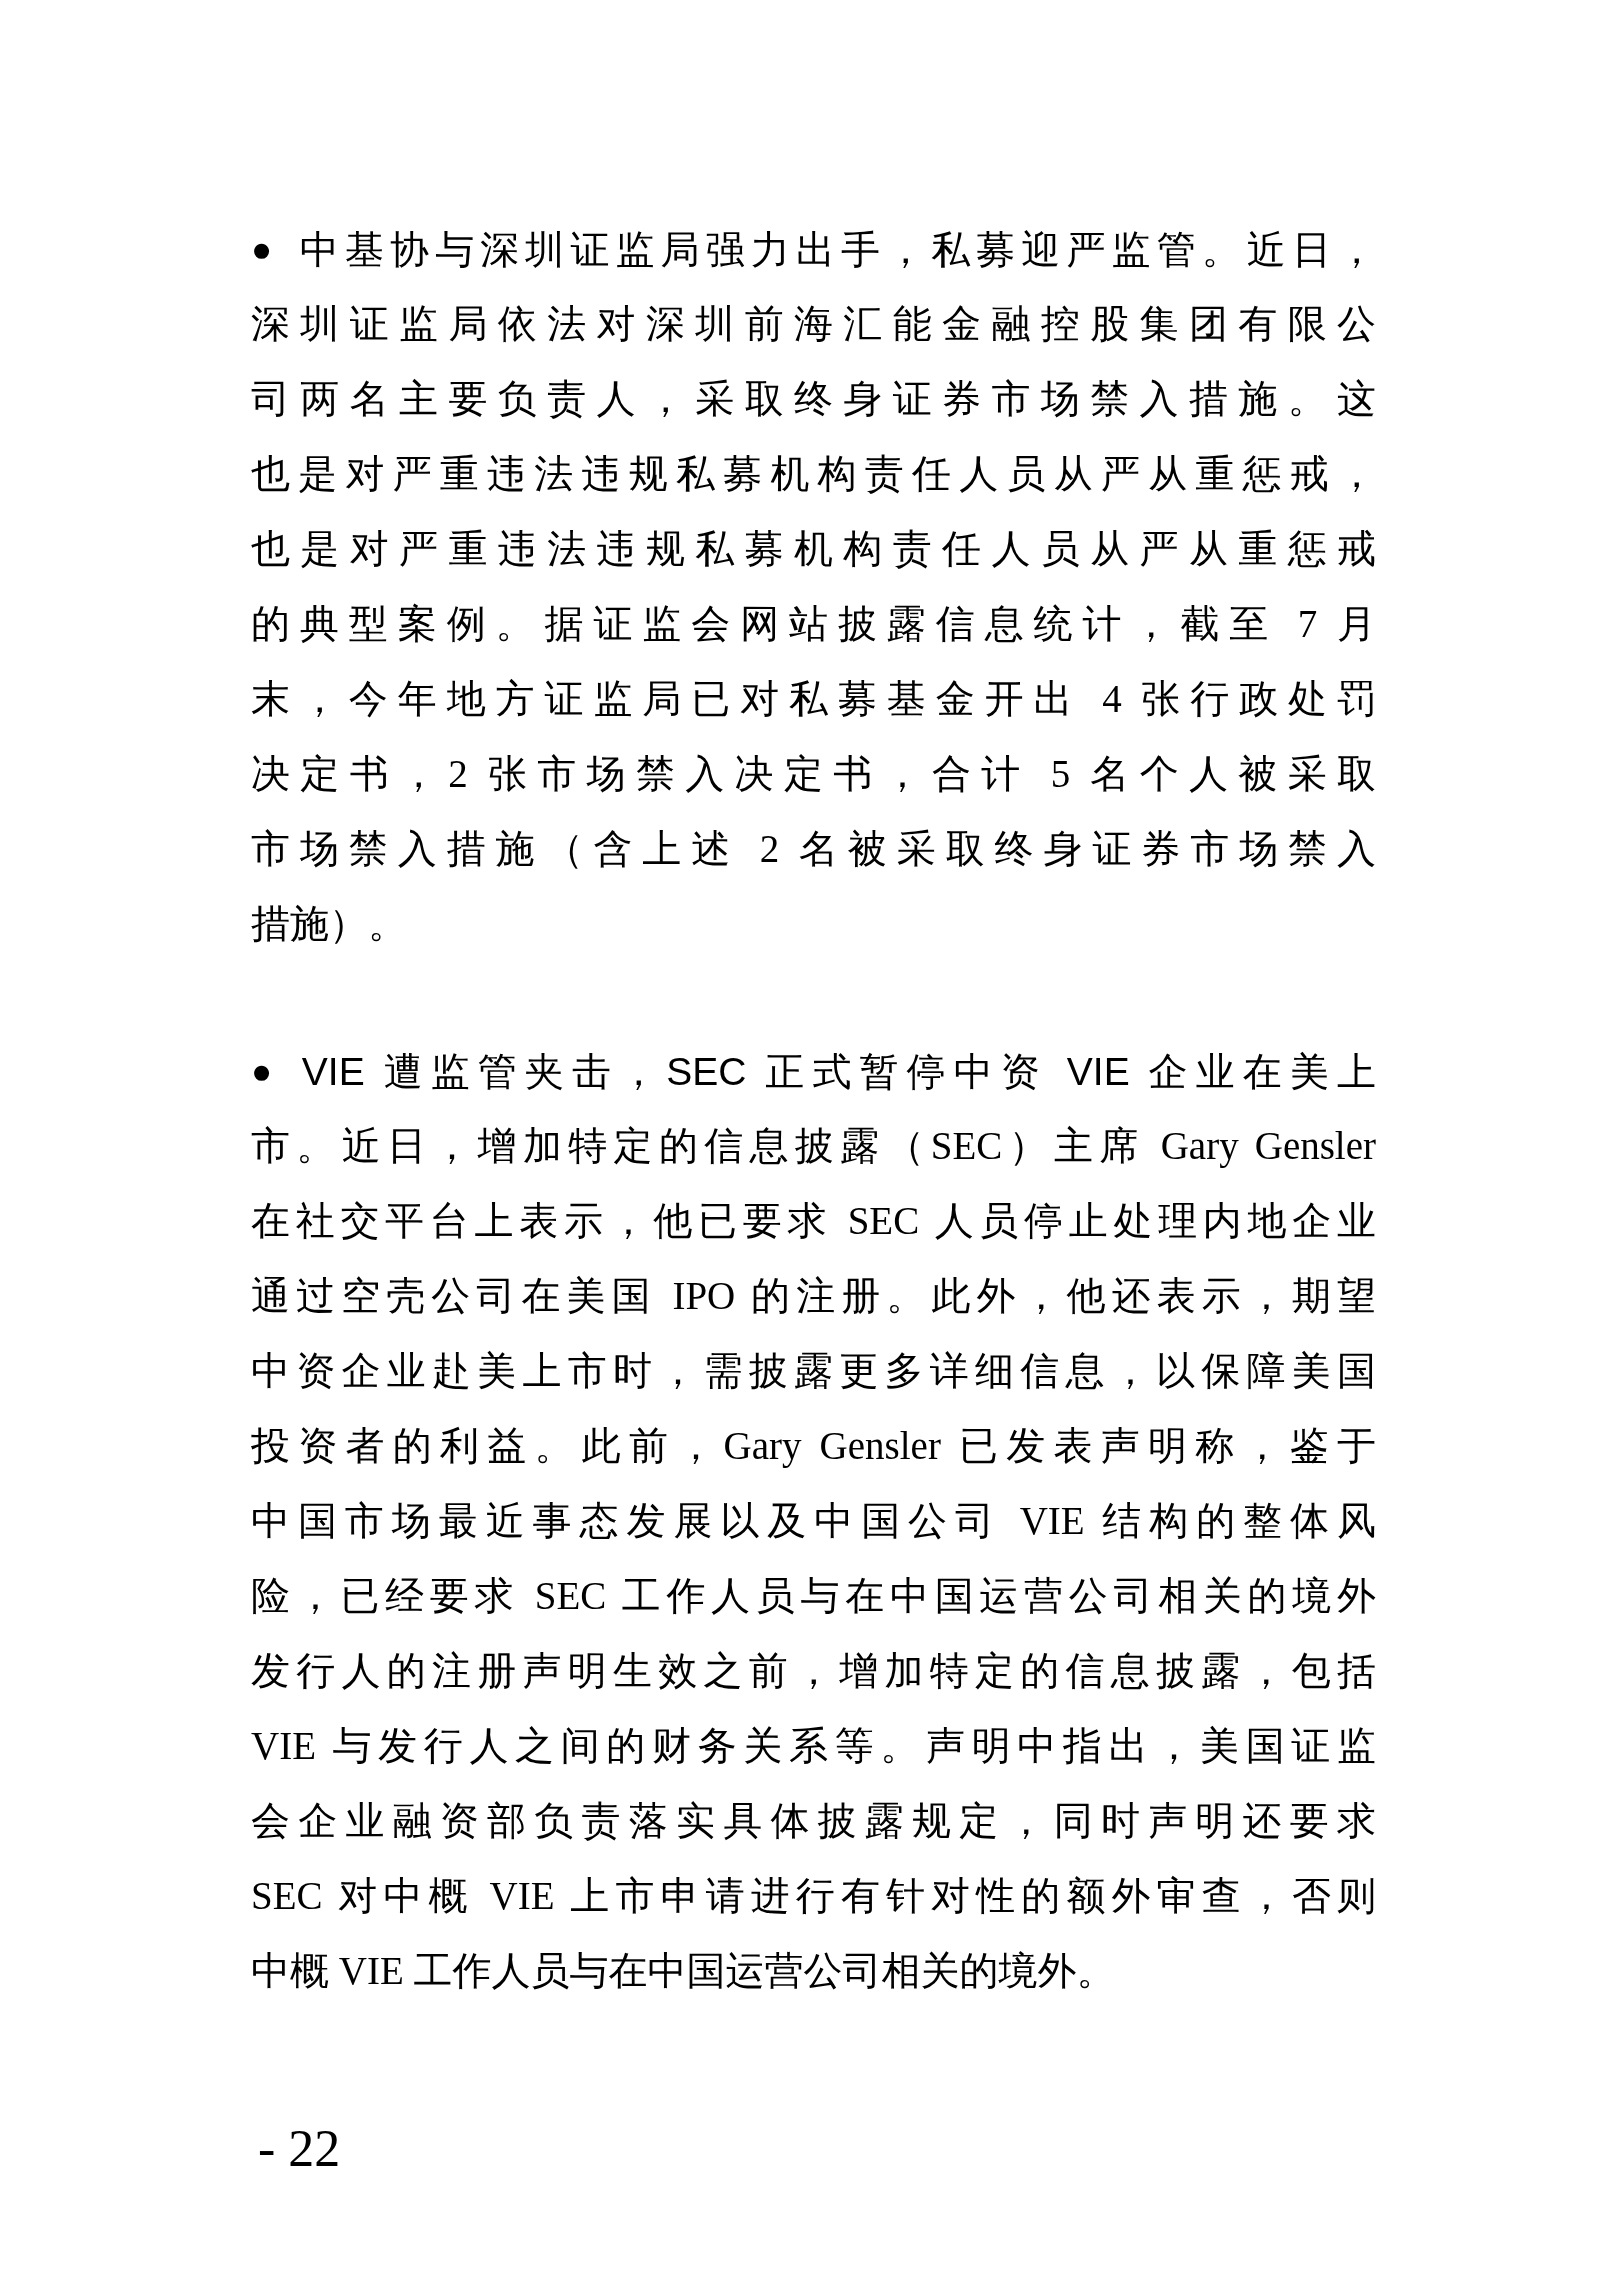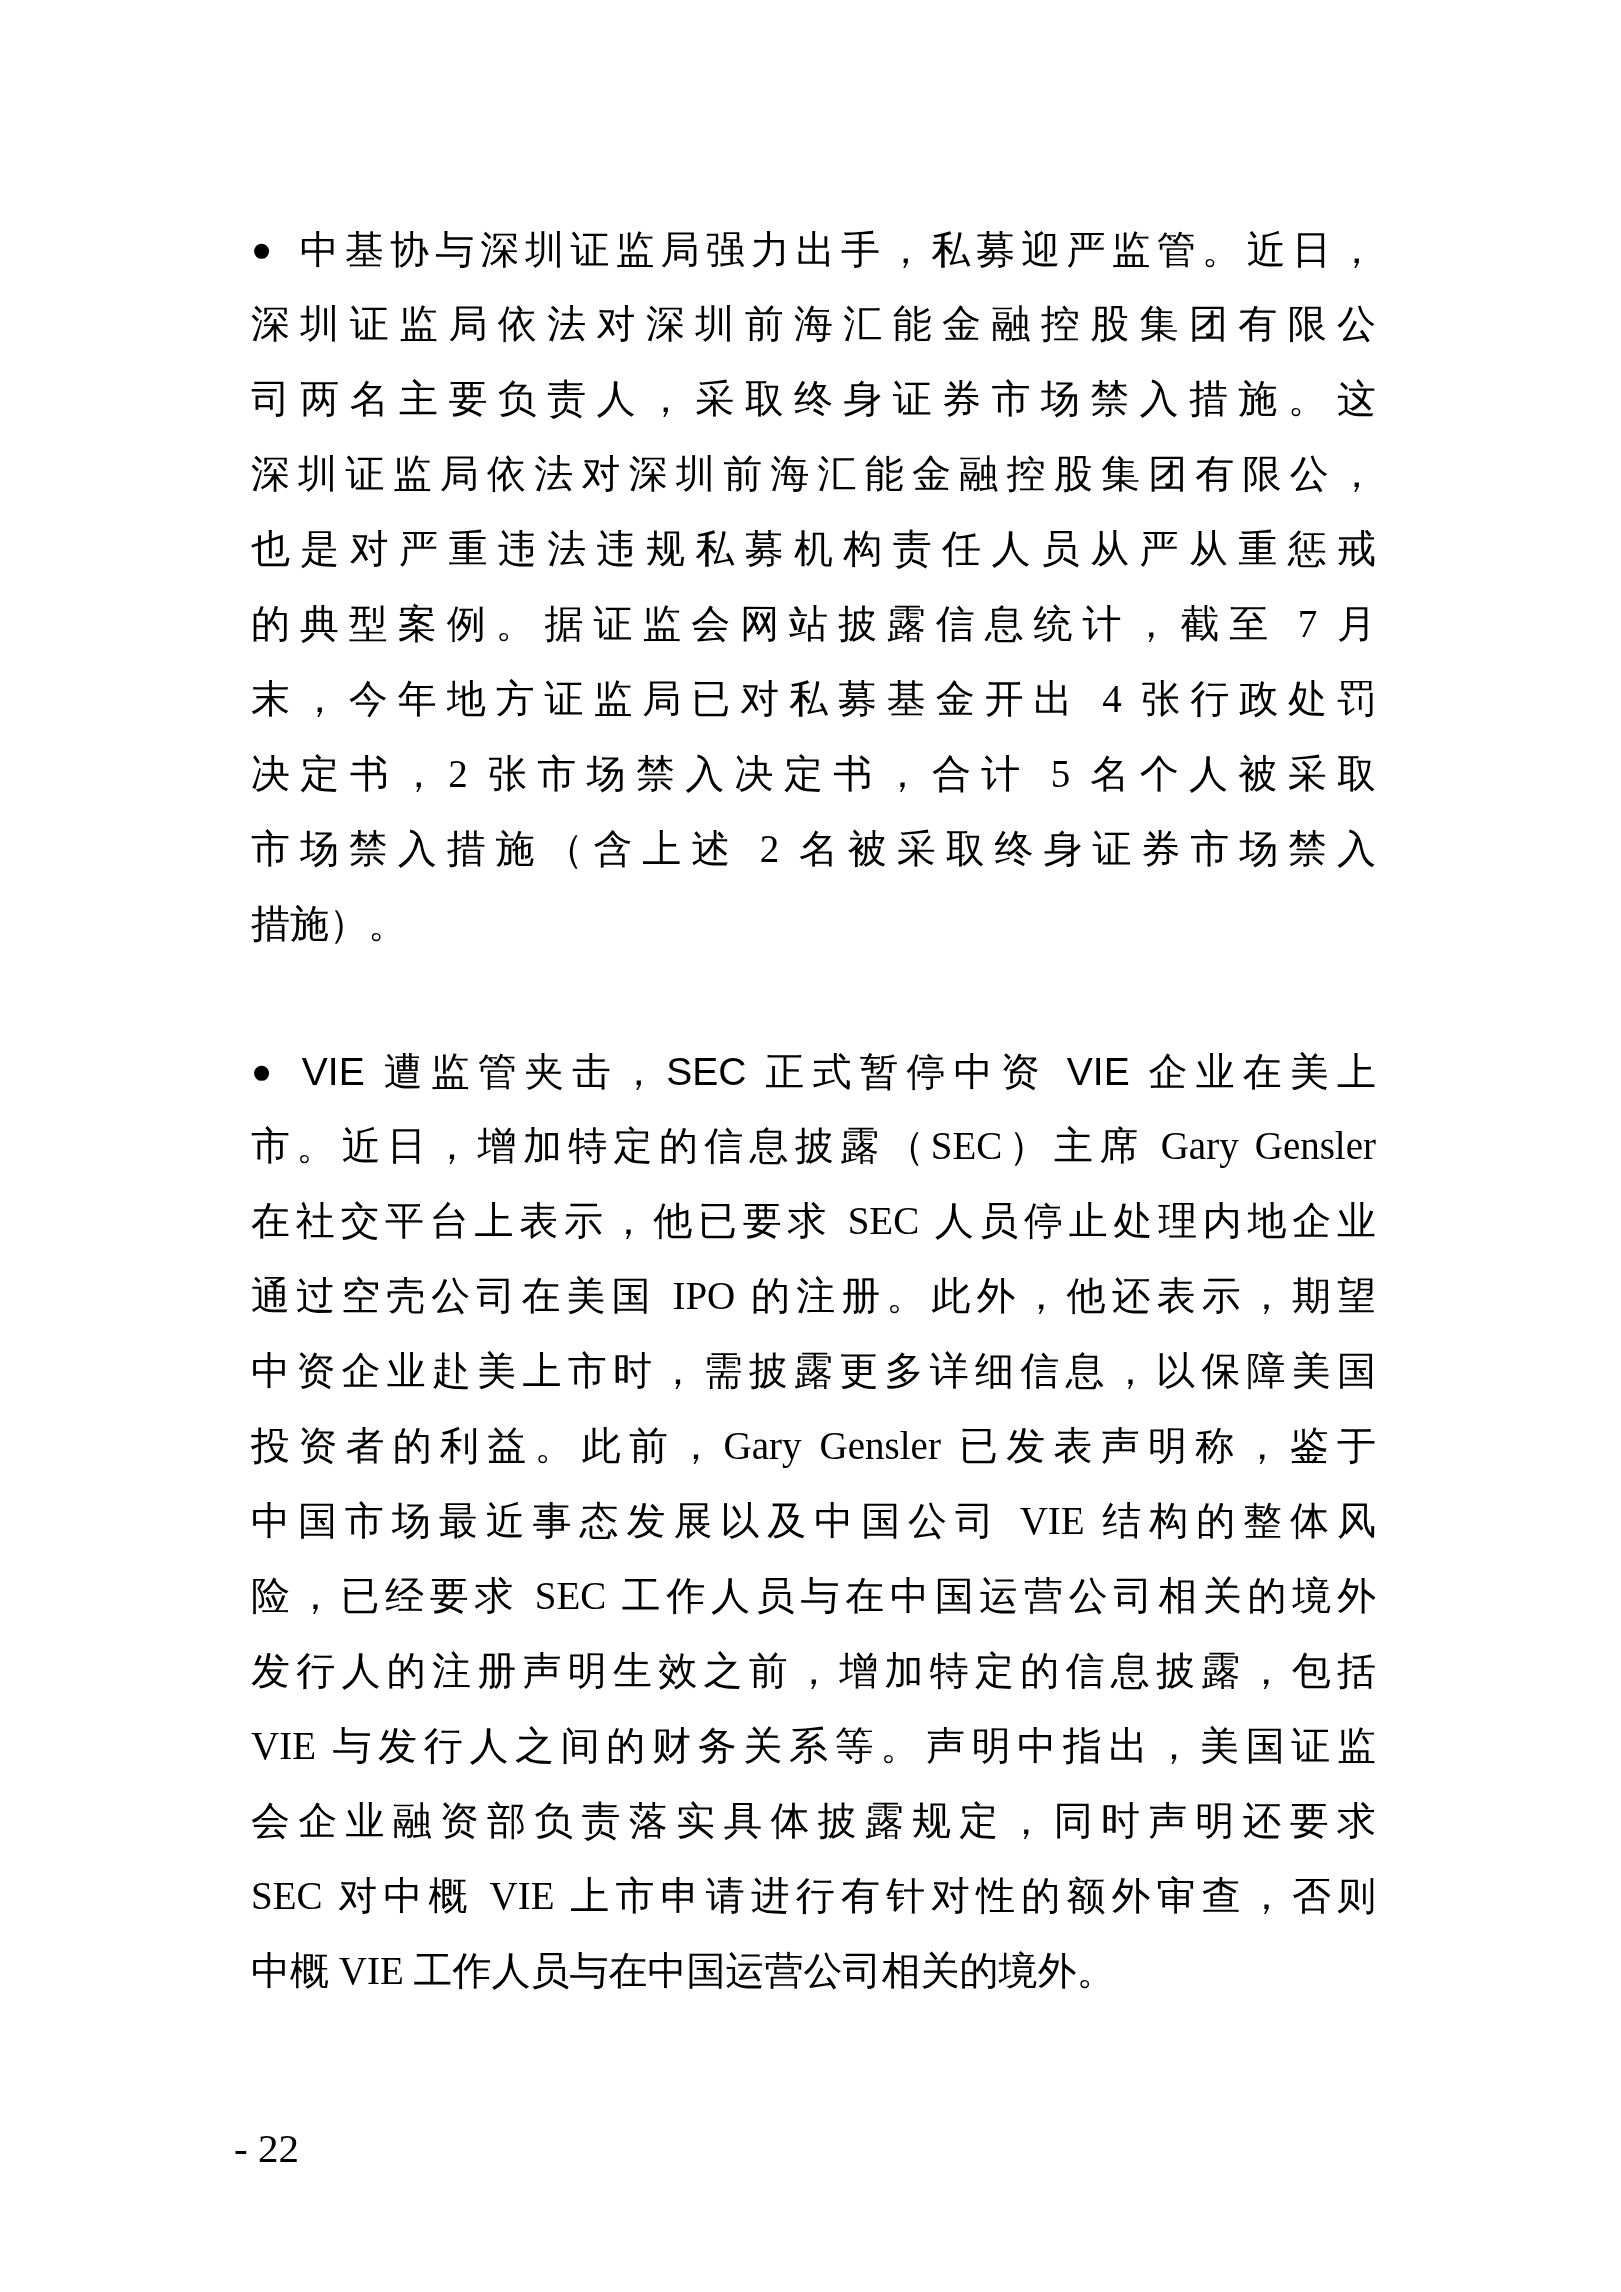--- a/index.html
+++ b/index.html
@@ -35,40 +35,40 @@
     font-size: 35px;
     margin-right: 21.6px;
     vertical-align: 2px;
   }
   .bold {
     font-family: "Liberation Sans", "DejaVu Sans", sans-serif;
     font-weight: 400;
   }
   .page-number {
     position: absolute;
-    left: 234px; top: 2119px;
-    font-size: 41px;
+    left: 258px; top: 2119px;
+    font-size: 52px;
     line-height: 59px;
     font-family: "Liberation Serif", "DejaVu Serif", serif;
     text-align: center;
   }
 </style>
 </head>
 <body>
 
 <div class="page">
   <div class="content">
 
     <div class="para">
       <div class="line">
         <span class="bullet">●</span><span class="bold">中基协与深圳证监局强力出手，私募迎严监管。</span><span>近日，</span>
       </div>
       <div class="line"><span>深圳证监局依法对深圳前海汇能金融控股集团有限公</span></div>
       <div class="line"><span>司两名主要负责人，采取终身证券市场禁入措施。这</span></div>
-      <div class="line"><span>深圳证监局依法对深圳前海汇能金融控股集团有限公，</span></div>
+      <div class="line"><span>也是对严重违法违规私募机构责任人员从严从重惩戒，</span></div>
       <div class="line"><span>也是对严重违法违规私募机构责任人员从严从重惩戒</span></div>
       <div class="line"><span>的典型案例。据证监会网站披露信息统计，截至 7 月</span></div>
       <div class="line"><span>末，今年地方证监局已对私募基金开出 4 张行政处罚</span></div>
       <div class="line"><span>决定书，2 张市场禁入决定书，合计 5 名个人被采取</span></div>
       <div class="line"><span>市场禁入措施（含上述 2 名被采取终身证券市场禁入</span></div>
       <div class="line last"><span>措施）。</span></div>
     </div>
 
     <div class="para">
       <div class="line">

